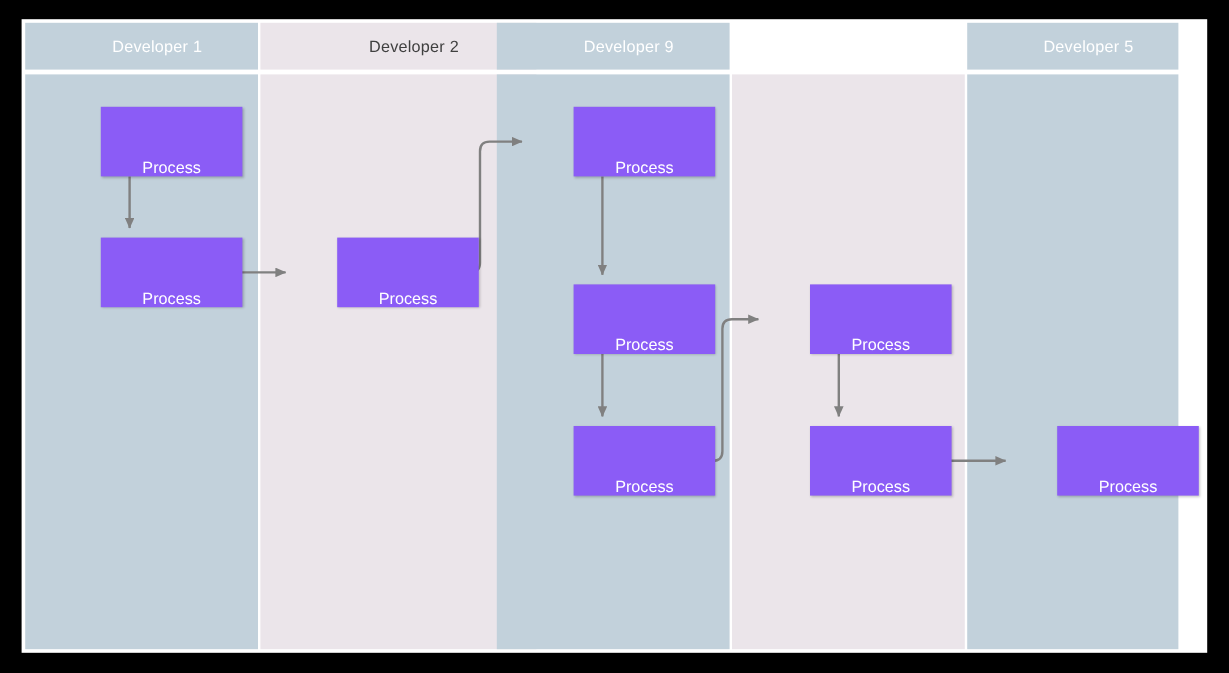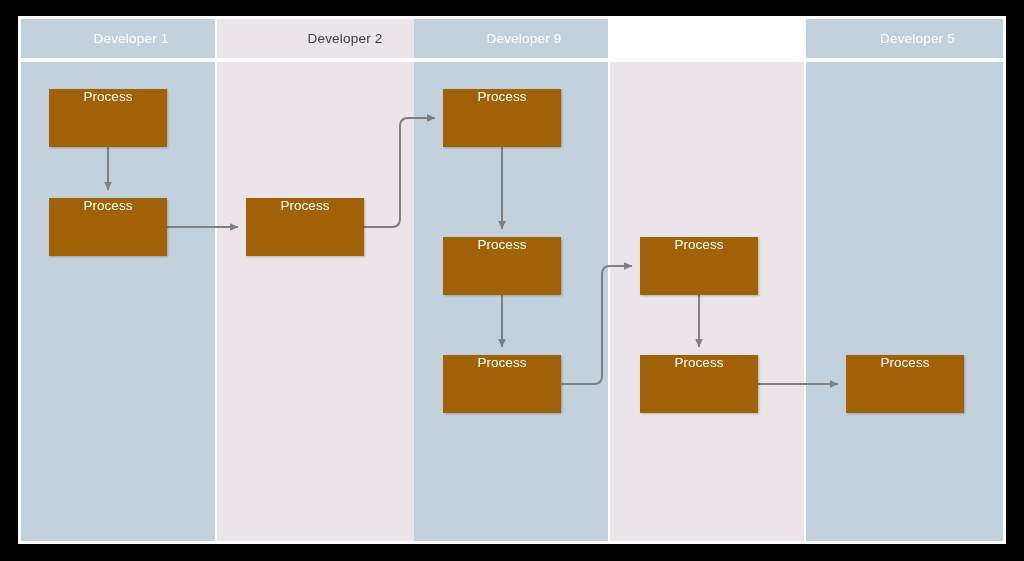--- a/index.html
+++ b/index.html
@@ -86,28 +86,29 @@
     width: 1024px;
     height: 561px;
     pointer-events: none;
   }
 
   
   .node {
     position: absolute;
     width: 118px;
     height: 58px;
-    background: #a16207;
+    background: #8b5cf6;
     color: #ffffff;
     display: flex;
-    align-items: flex-start;
+    align-items: flex-end;
     justify-content: center;
     font-size: 13.5px;
     box-sizing: border-box;
     box-shadow: 1px 1px 2px rgba(0,0,0,0.22);
+    margin-left: 35px;
   }
 </style>
 </head>
 <body>
 
 <div id="canvas">
 
   <div id="sheet"></div>
 
   <div id="lanes">
@@ -130,21 +131,21 @@
       <div class="lane-header">
         <span>Developer 9</span>
       </div>
       <div class="lane-body"></div>
     </div>
 
     <div class="lane tone-b" style="left:589px;width:194px;">
       <div class="lane-body"></div>
     </div>
 
-    <div class="lane tone-a" style="left:785px;width:197px;">
+    <div class="lane tone-a" style="left:785px;width:176px;">
       <div class="lane-header">
         <span>Developer 5</span>
       </div>
       <div class="lane-body"></div>
     </div>
 
   </div>
 
   <svg id="connectors" viewBox="0 0 1024 561" width="1024" height="561">
     <defs>

